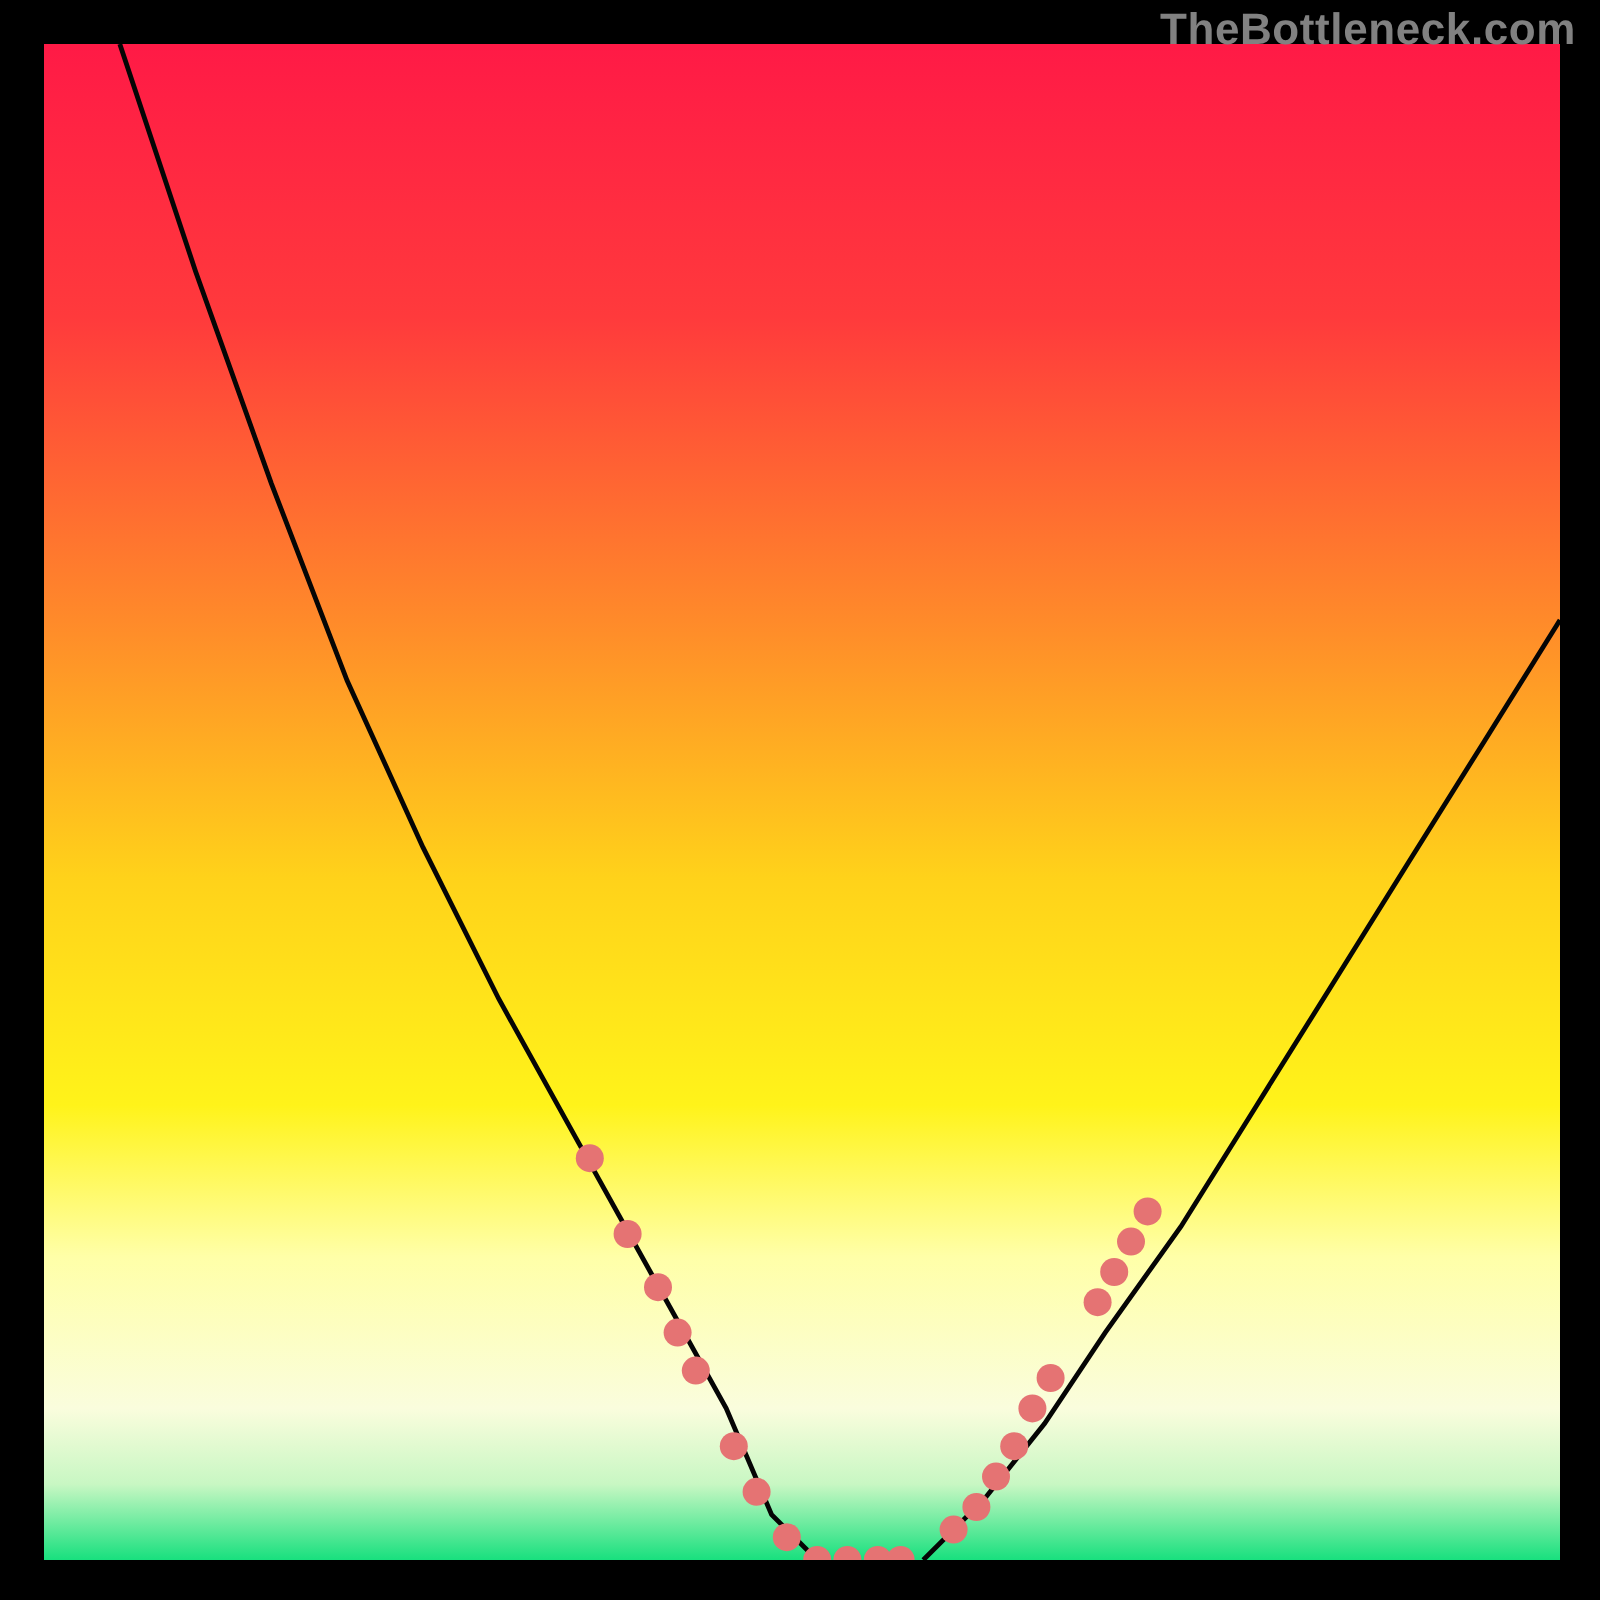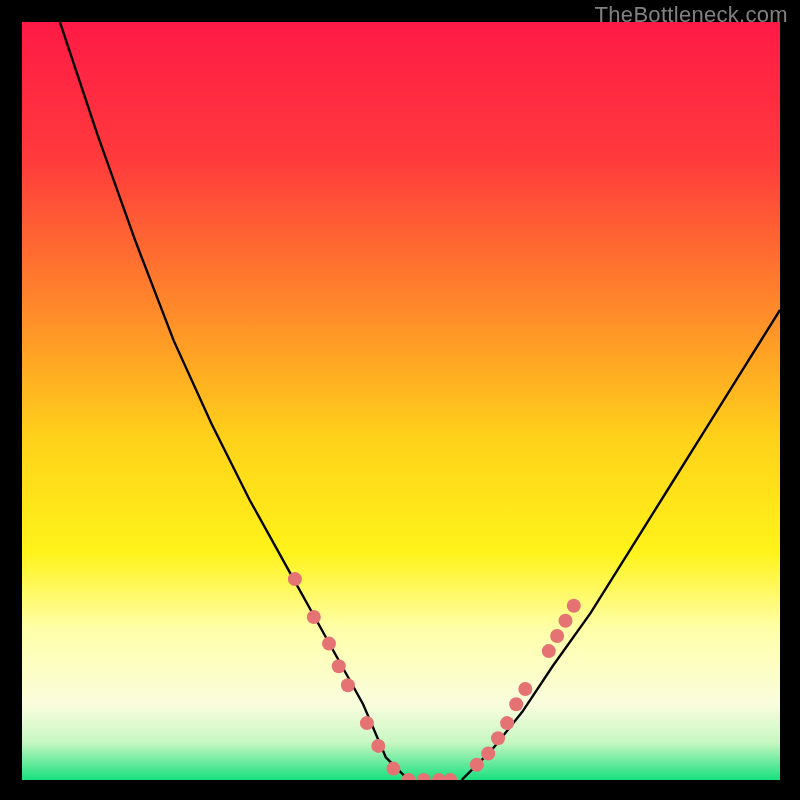--- a/index.html
+++ b/index.html
@@ -26,21 +26,21 @@
   .gradient {
     position: absolute;
     inset: 0;
   }
   .watermark {
     position: absolute;
     top: 2px;
     right: 12px;
     font-family: Arial, Helvetica, sans-serif;
     font-size: 22px;
-    font-weight: 400;
+    font-weight: 700;
     color: #818181;
     letter-spacing: 0.3px;
   }
   svg.curve {
     position: absolute;
     inset: 0;
   }
 </style>
 </head>
 <body>

